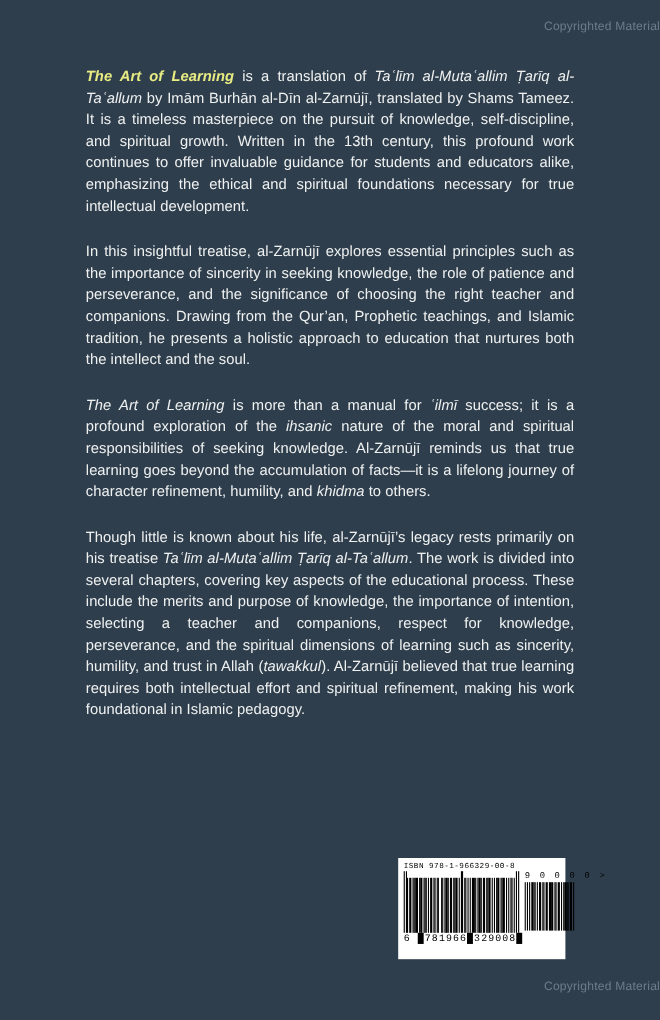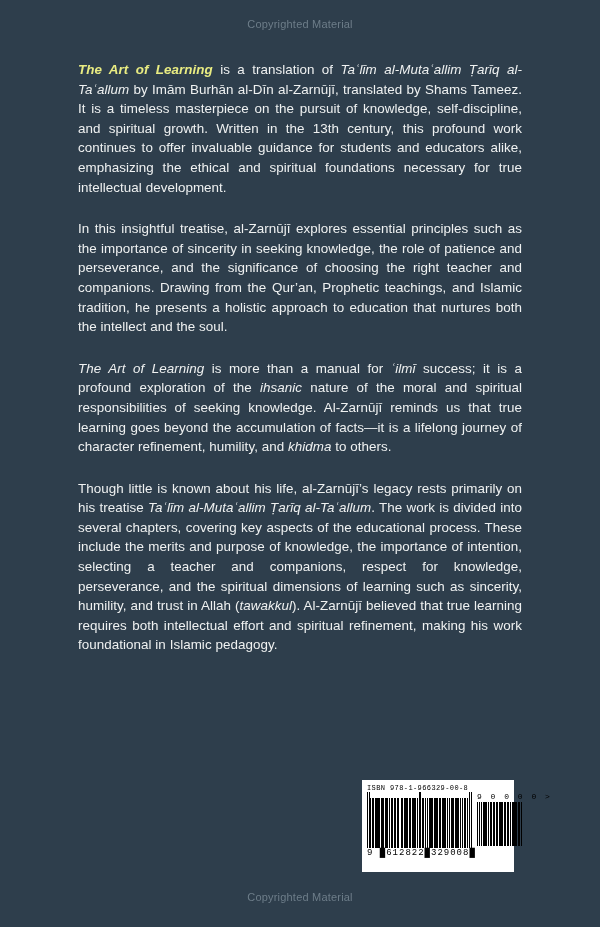--- a/index.html
+++ b/index.html
@@ -16,21 +16,21 @@
     overflow: hidden;
     font-family: "Liberation Sans", sans-serif;
     -webkit-font-smoothing: antialiased;
   }
 
   
   .copyright-strip {
     position: absolute;
     left: 0;
     width: 100%;
-    text-align: center;
+    text-align: right;
     font-family: "Liberation Sans", sans-serif;
     font-size: 11px;
     letter-spacing: 0.2px;
     color: #6d7d89;
     user-select: none;
   }
   #copyright-top { top: 18px; }
   #copyright-bottom { top: 891px; }
 
   
@@ -270,21 +270,21 @@
             <span class="bar sp" style="width:1px;height:50px;"></span>
             <span class="bar" style="width:1px;height:50px;"></span>
             <span class="bar" style="width:1px;height:50px;"></span>
             <span class="bar sp" style="width:1px;height:50px;"></span>
             <span class="bar" style="width:2px;height:50px;"></span>
             <span class="bar sp" style="width:1px;height:50px;"></span>
             <span class="bar" style="width:1px;height:56px;"></span>
             <span class="bar sp" style="width:1px;height:50px;"></span>
             <span class="bar" style="width:1px;height:56px;"></span>
           </div>
-        <div class="bc-digits">9 █612822█329008█</div>
+        <div class="bc-digits">6 █781966█329008█</div>
       </div>
       <div id="bc-addon">
         <div id="bc-addon-digits">9 0 0 0 0 &gt;</div>
         <div class="bars" id="bars-addon">
             <span class="bar" style="width:1px;height:44px;"></span>
             <span class="bar sp" style="width:1px;height:44px;"></span>
             <span class="bar" style="width:1px;height:44px;"></span>
             <span class="bar sp" style="width:1px;height:44px;"></span>
             <span class="bar" style="width:1px;height:44px;"></span>
             <span class="bar sp" style="width:1px;height:44px;"></span>

